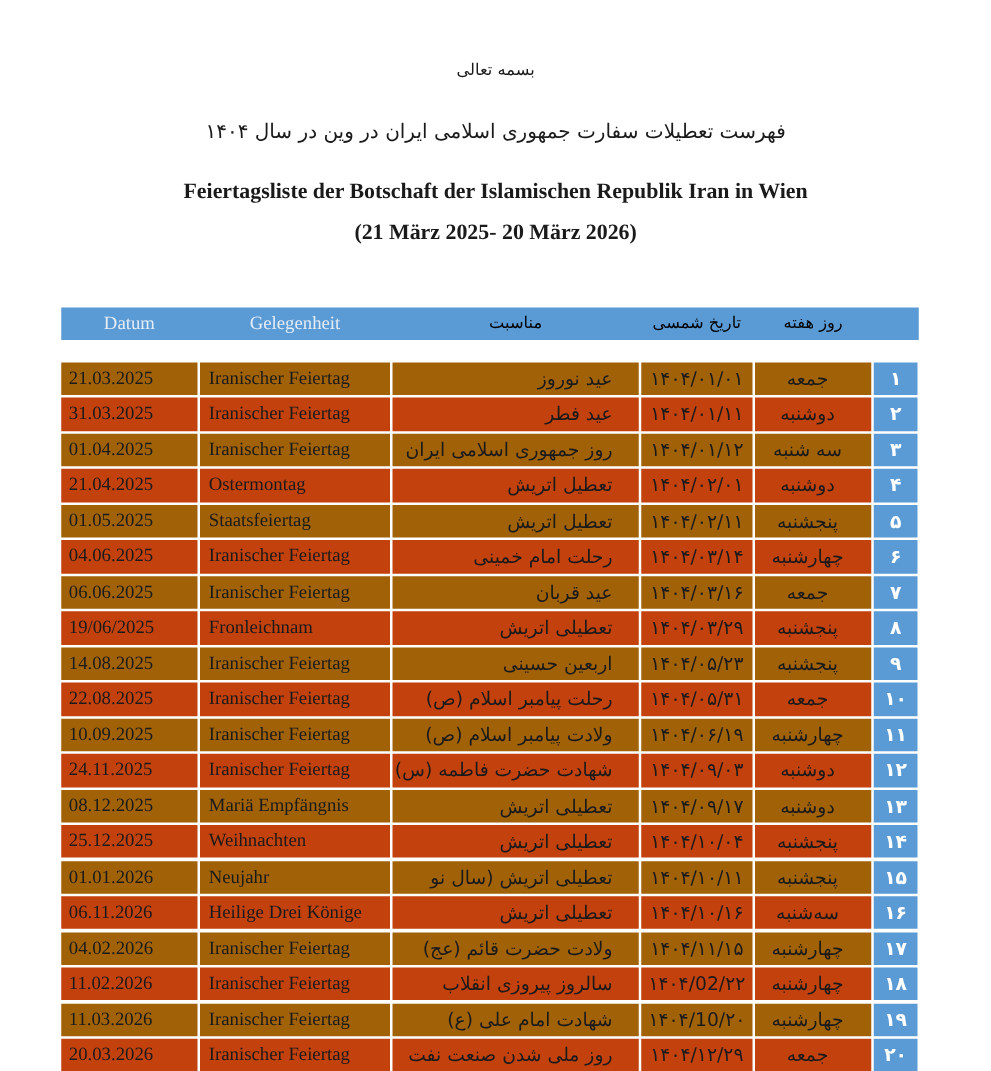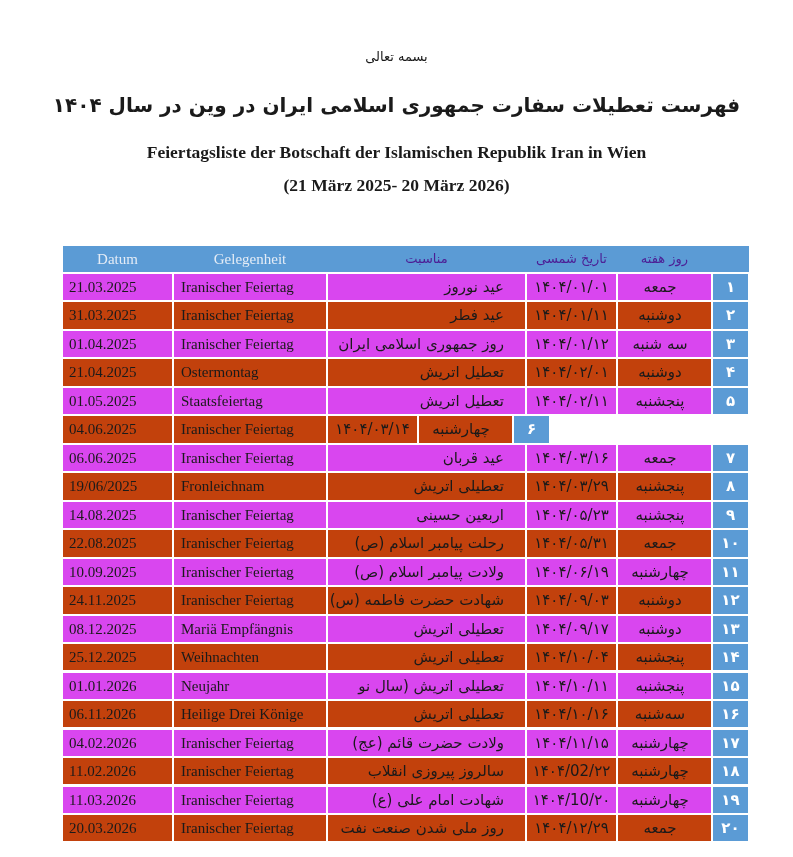--- a/index.html
+++ b/index.html
@@ -3,33 +3,33 @@
 <meta charset="utf-8">
 <style>
   html,body{margin:0;padding:0;background:#888;}
   .page{
     position:relative;width:793px;height:857px;background:#ffffff;
     font-family:"Liberation Serif","DejaVu Serif",serif;color:#1a1a1a;
     overflow:hidden;margin:0 auto;
   }
   .centered{position:absolute;left:0;right:0;text-align:center;}
   .bismillah{top:48px;font-family:"DejaVu Sans",sans-serif;font-size:13px;line-height:18px;direction:rtl;}
-  .title-fa{top:90px;font-family:"DejaVu Sans",sans-serif;font-size:20px;font-weight:bold;line-height:30px;direction:rtl;}
+  .title-fa{top:90px;font-family:"DejaVu Sans",sans-serif;font-size:16px;font-weight:normal;line-height:30px;direction:rtl;}
   .title-de{top:141px;font-size:17.5px;font-weight:bold;line-height:22px;}
   .date-range{top:174px;font-size:17.5px;font-weight:bold;line-height:22px;}
 
-  .holiday-table{position:absolute;left:63px;top:246px;width:686px;display:flex;flex-direction:column;row-gap:2px;}
+  .holiday-table{position:absolute;left:49px;top:246px;width:686px;display:flex;flex-direction:column;row-gap:18px;}
   .t-header{display:flex;column-gap:2px;height:26px;background:#5b9bd5;}
   .t-header > div{line-height:26px;text-align:center;}
   .th-latin{color:#e4ecf6;font-size:15px;}
-  .th-fa{color:#4c1d95;font-family:"DejaVu Sans",sans-serif;font-size:13px;direction:rtl;}
+  .th-fa{color:#000000;font-family:"DejaVu Sans",sans-serif;font-size:13px;direction:rtl;}
 
   .t-row{display:flex;column-gap:2px;height:26.2px;}
   .t-row > div{line-height:26.2px;font-size:15px;box-sizing:border-box;}
-  .t-row.odd  > .band{background:#d946ef;}
+  .t-row.odd  > .band{background:#a16207;}
   .t-row.even > .band{background:#c2410c;}
 
   .c-datum{width:109px;padding-left:6px;}
   .c-geleg{width:152px;padding-left:7px;}
   .c-occ  {width:197px;direction:rtl;text-align:right;padding-right:21px;
            font-family:"DejaVu Sans",sans-serif;font-size:13px;}
   .c-shamsi{width:89px;text-align:center;font-family:"DejaVu Sans",sans-serif;font-size:13px;}
   .c-week {width:93px;direction:rtl;text-align:center;padding-right:9px;
            font-family:"DejaVu Sans",sans-serif;font-size:13px;}
   .c-num  {width:35px;background:#5b9bd5;color:#ffffff;text-align:center;
@@ -96,20 +96,21 @@
       <div class="c-geleg band">Staatsfeiertag</div>
       <div class="c-occ band">تعطیل اتریش</div>
       <div class="c-shamsi band">۱۴۰۴/۰۲/۱۱</div>
       <div class="c-week band">پنجشنبه</div>
       <div class="c-num">۵</div>
     </div>
 
     <div class="t-row even">
       <div class="c-datum band">04.06.2025</div>
       <div class="c-geleg band">Iranischer Feiertag</div>
+      <div class="c-occ band">رحلت امام خمینی</div>
       <div class="c-shamsi band">۱۴۰۴/۰۳/۱۴</div>
       <div class="c-week band">چهارشنبه</div>
       <div class="c-num">۶</div>
     </div>
 
     <div class="t-row odd">
       <div class="c-datum band">06.06.2025</div>
       <div class="c-geleg band">Iranischer Feiertag</div>
       <div class="c-occ band">عید قربان</div>
       <div class="c-shamsi band">۱۴۰۴/۰۳/۱۶</div>

